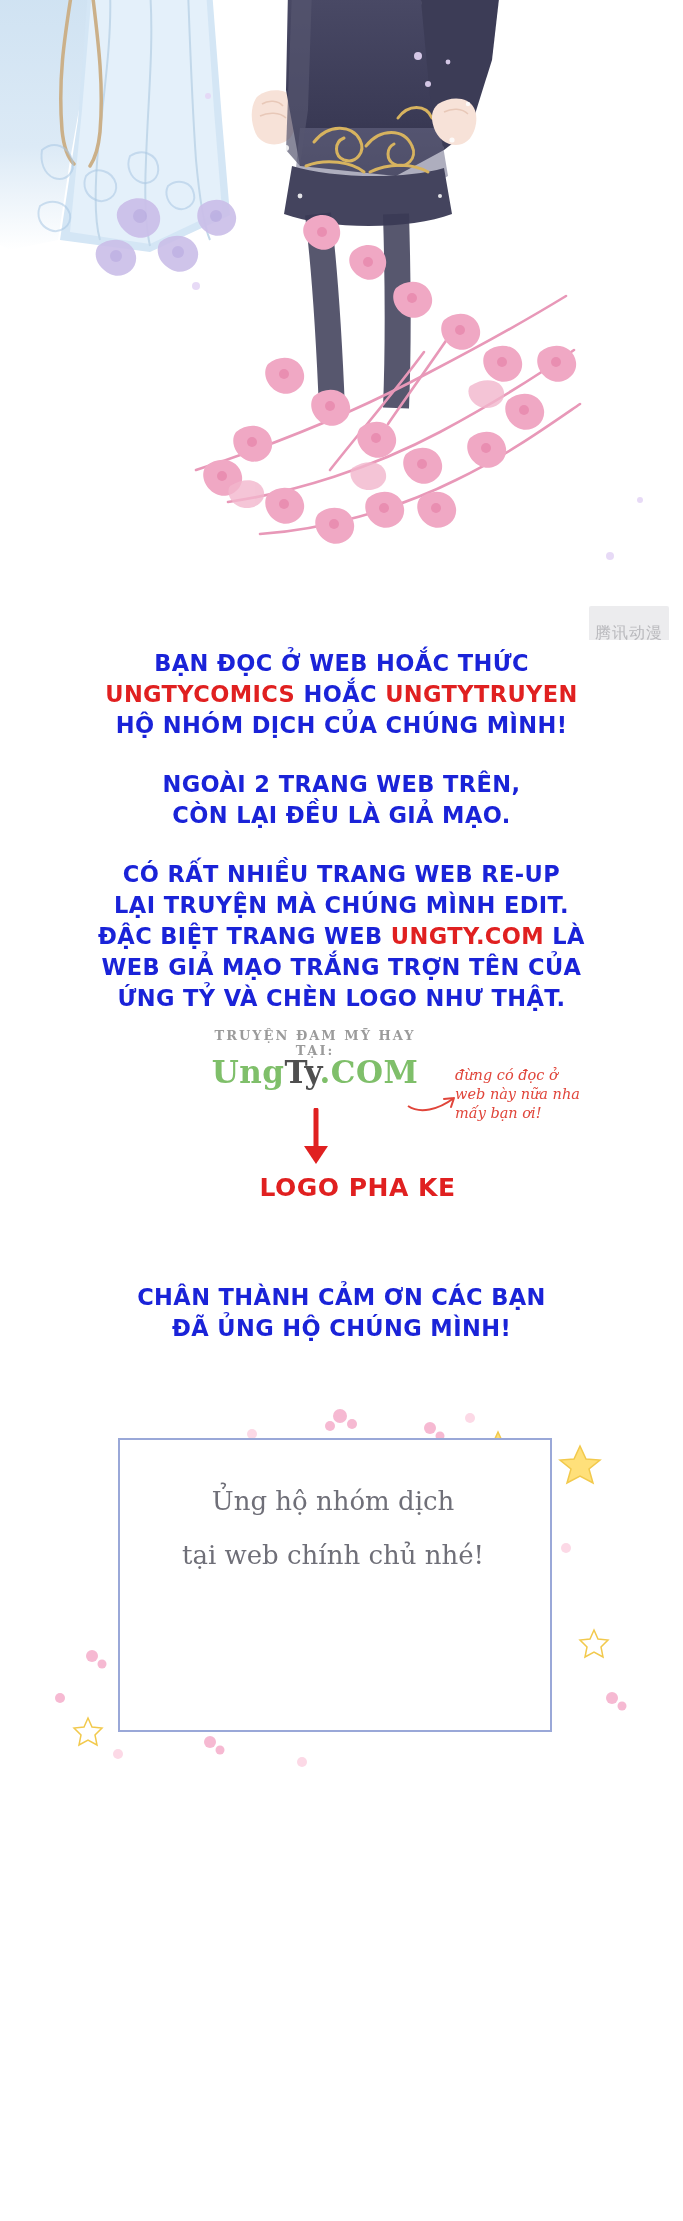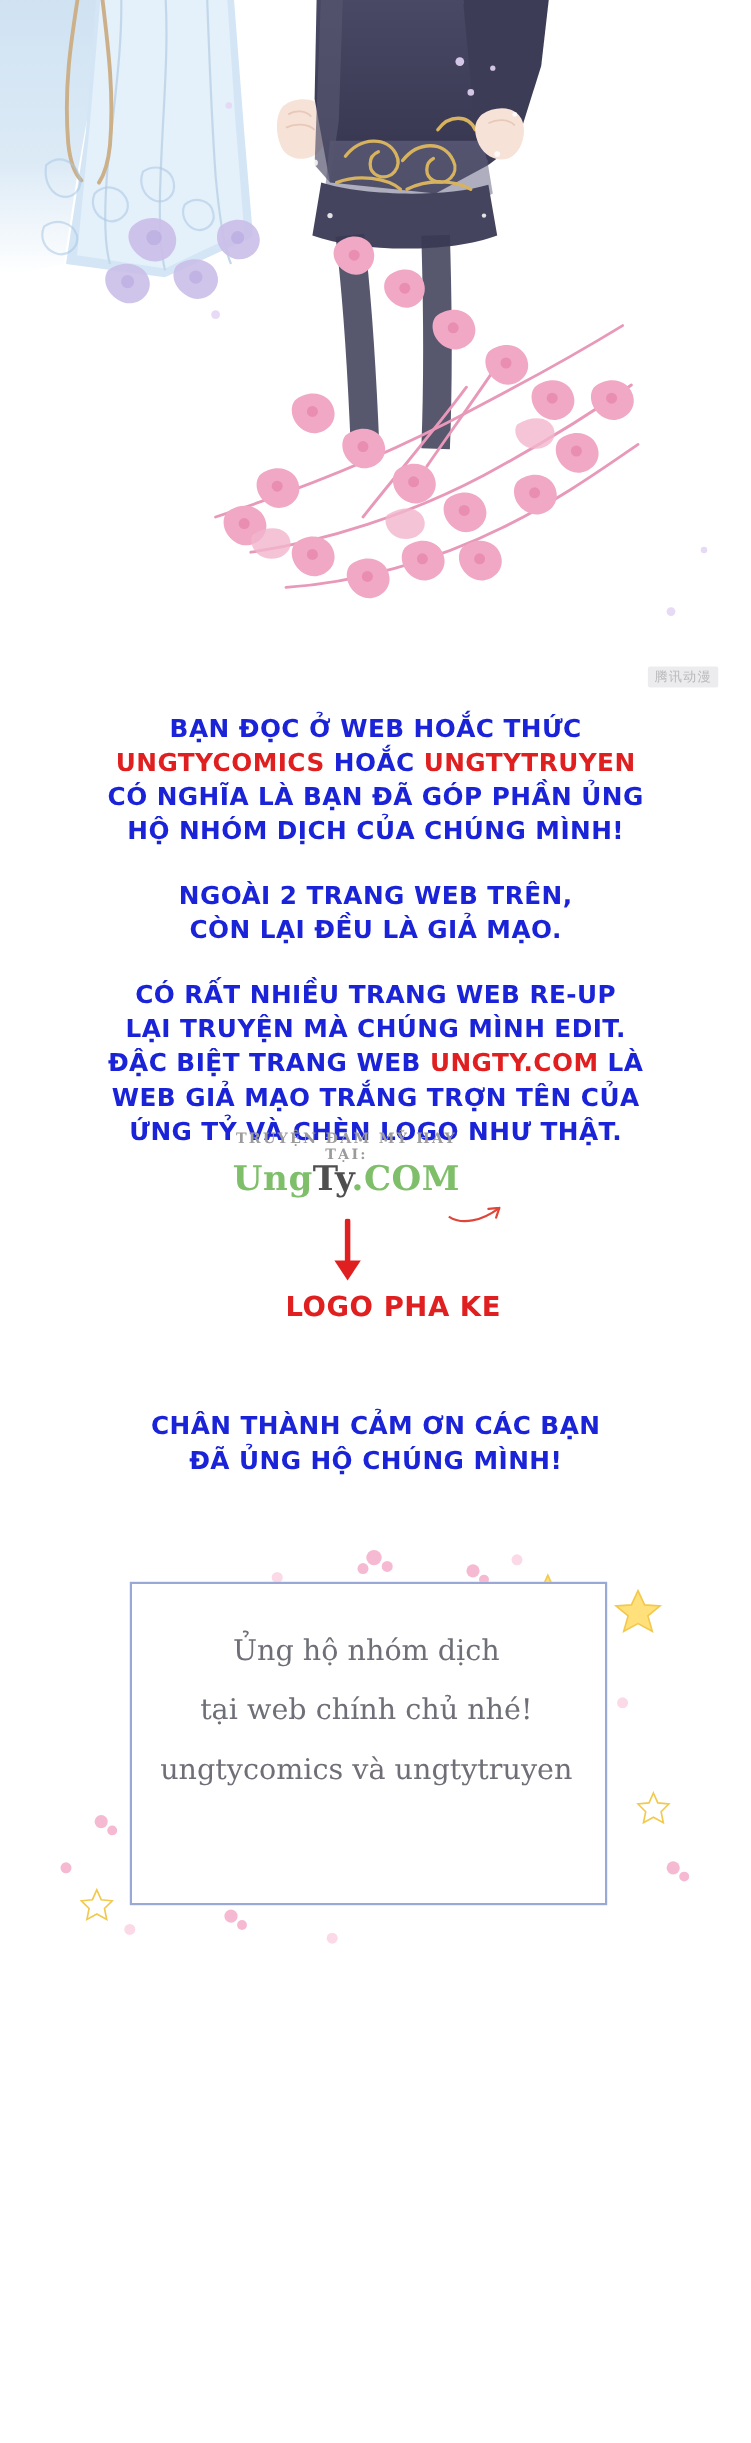--- a/index.html
+++ b/index.html
@@ -26,27 +26,27 @@
     top: 0;
     width: 683px;
     height: 640px;
     overflow: hidden;
     background: linear-gradient(180deg, #ffffff 0%, #fdfdfe 70%, #ffffff 100%);
   }
   .art svg { display: block; }
 
   .watermark {
     position: absolute;
-    right: 30px;
+    right: 14px;
     top: 606px;
-    font-size: 12px;
+    font-size: 16px;
     color: #b9b9bd;
     letter-spacing: 1px;
     background: rgba(200,200,205,0.35);
-    padding: 1px 6px;
+    padding: 17px 6px;
     border-radius: 2px;
   }
 
   
   .notice {
     position: absolute;
     left: 0;
     top: 648px;
     width: 683px;
     text-align: center;
@@ -353,23 +353,20 @@
   <div class="notice">
 
     <div>
       <div class="ln">
         <span>BẠN ĐỌC Ở WEB HOẮC THỨC</span>
       </div>
       <div class="ln">
         <span class="red">UNGTYCOMICS</span><span> HOẮC </span><span class="red">UNGTYTRUYEN</span>
       </div>
       <div class="ln">
-        <span>CÓ NGHĨA LÀ BẠN ĐÃ GÓP PHẦN ỦNG</span>
-      </div>
-      <div class="ln">
         <span>HỘ NHÓM DỊCH CỦA CHÚNG MÌNH!</span>
       </div>
     </div>
 
     <div class="para-gap"></div>
 
     <div>
       <div class="ln">
         <span>NGOÀI 2 TRANG WEB TRÊN,</span>
       </div>
@@ -406,20 +403,25 @@
       <div class="fake-logo">
         <span>Ung</span><span class="dark">Ty</span><span>.COM</span>
       </div>
     </div>
 
     <svg class="curve-arrow" viewBox="0 0 60 40">
       <path d="M4,26 C16,34 34,30 50,18" stroke="#e0453a" stroke-width="2" fill="none"></path>
       <path d="M50,18 L40,19 M50,18 L47,27" stroke="#e0453a" stroke-width="2" fill="none" stroke-linecap="round"></path>
     </svg>
 
+    <div class="hand-note">
+      <div>đừng có đọc ở</div>
+      <div>web này nữa nha</div>
+      <div>mấy bạn ơi!</div>
+    </div>
 
     <svg class="down-arrow" viewBox="0 0 40 60">
       <path d="M20,2 L20,44" stroke="#e02020" stroke-width="5" fill="none" stroke-linecap="round"></path>
       <path d="M8,38 L20,56 L32,38 Z" fill="#e02020"></path>
     </svg>
 
     <div class="fake-label">LOGO PHA KE</div>
   </div>
 
   <div class="thanks">
@@ -465,17 +467,16 @@
         <circle cx="566" cy="150" r="5"></circle>
         <circle cx="118" cy="356" r="5"></circle>
         <circle cx="302" cy="364" r="5"></circle>
       </g>
     </svg>
 
     <div class="card-frame"></div>
     <div class="card-text">
       <div>Ủng hộ nhóm dịch</div>
       <div>tại web chính chủ nhé!</div>
-      <div class="l3">ungtycomics và ungtytruyen</div>
     </div>
   </div>
 
 </div>
 
 </body></html>

